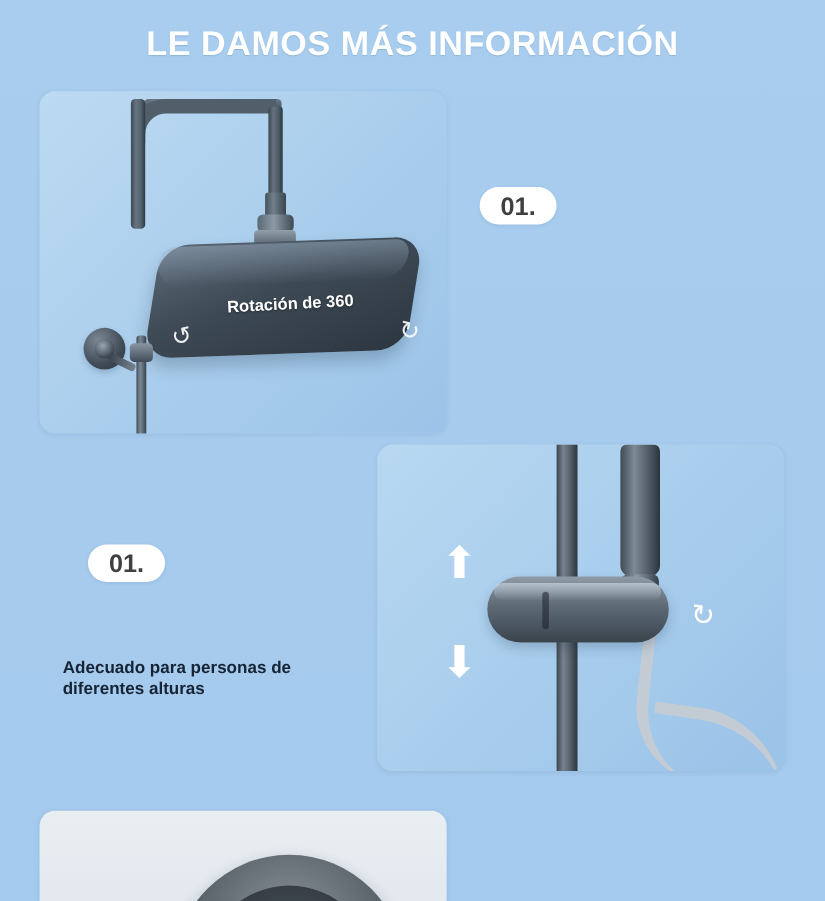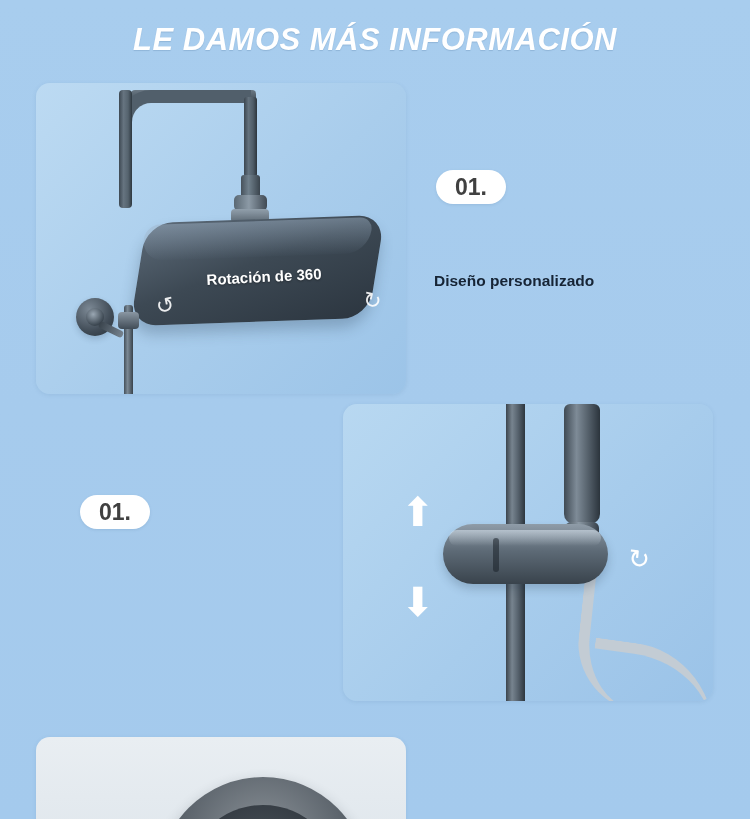--- a/index.html
+++ b/index.html
@@ -27,21 +27,20 @@
     top: 22px;
     left: 0;
     width: 750px;
     text-align: center;
     font-size: 31px;
     font-weight: bold;
     letter-spacing: 0.5px;
     color: #ffffff;
     text-shadow: 0 1px 1px rgba(70,110,150,0.25);
     font-family: "Liberation Sans", sans-serif;
-    font-style: italic;
   }
 
   
   .card {
     position: absolute;
     border-radius: 14px;
     overflow: hidden;
     background: #b6d6f0;
     box-shadow: 0 1px 4px rgba(60,100,140,0.12);
   }
@@ -423,38 +422,38 @@
     <div class="c1-arrow-l">↺</div>
     <div class="c1-arrow-r">↺</div>
     <div class="c1-wall-mount"></div>
     <div class="c1-wall-mount-in"></div>
     <div class="c1-riser"></div>
     <div class="c1-clamp"></div>
     <div class="c1-lever"></div>
   </div>
 
   <div class="badge badge-1">01.</div>
-  <div class="desc desc-1b">Diseño personalizado</div>
 
   <div class="card card-2">
     <div class="c2-bar"></div>
     <div class="c2-hose"></div>
     <div class="c2-hose2"></div>
     <div class="c2-handshower-body"></div>
     <div class="c2-handshower-mid"></div>
     <div class="c2-handshower-tip"></div>
     <div class="c2-holder"></div>
     <div class="c2-holder-hi"></div>
     <div class="c2-holder-slot"></div>
     <div class="c2-arrow-up">⬆</div>
     <div class="c2-arrow-down">⬇</div>
     <div class="c2-arrow-rot">↻</div>
   </div>
 
   <div class="badge badge-2">01.</div>
+  <div class="desc desc-2b">Adecuado para personas de diferentes alturas</div>
 
   <div class="card card-3">
     <div class="c3-ring-o"></div>
     <div class="c3-ring-i"></div>
 
   </div>
 
 </div>
 
 </body></html>

